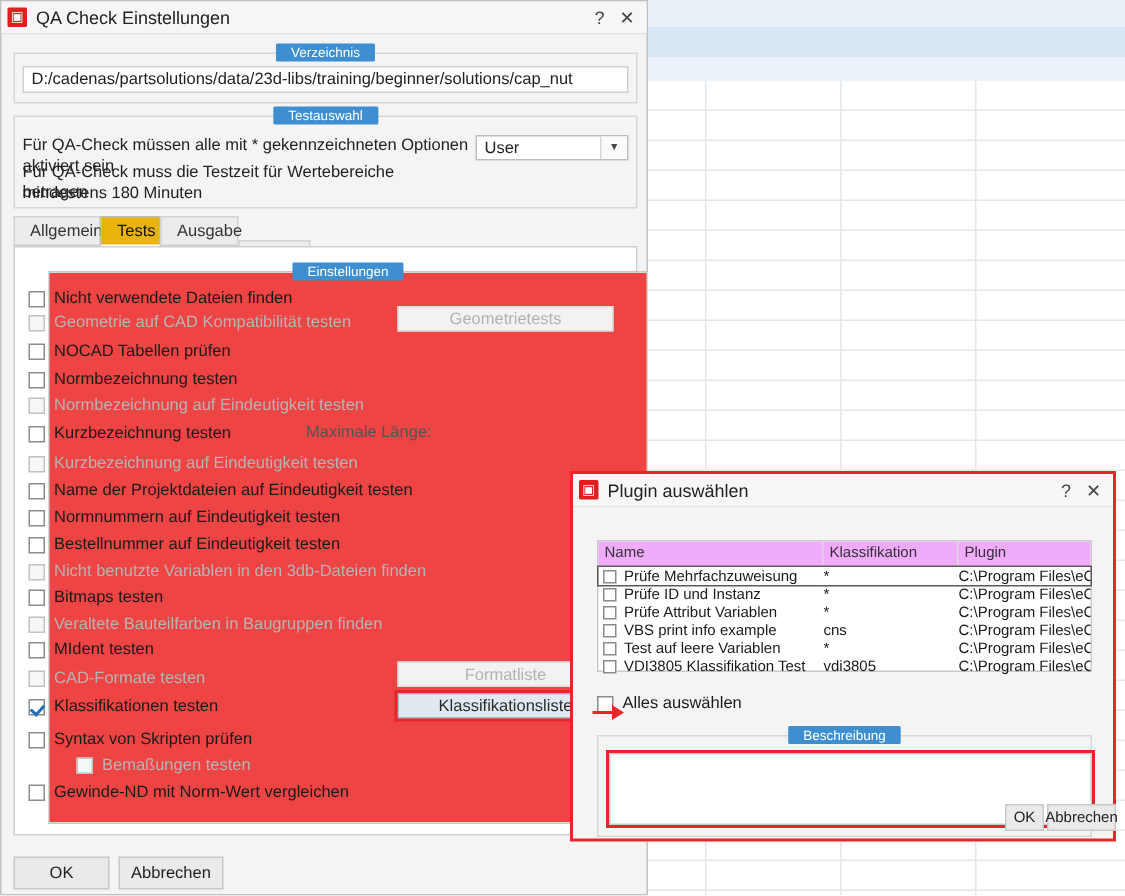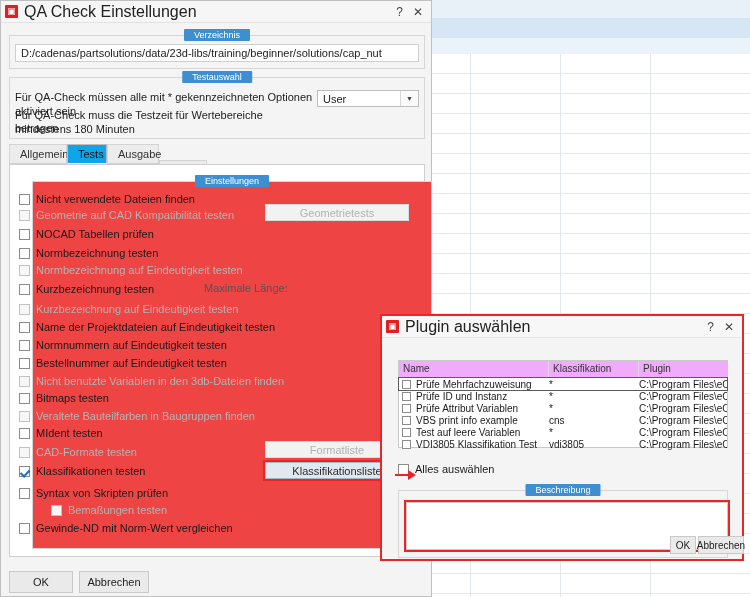--- a/index.html
+++ b/index.html
@@ -51,21 +51,21 @@
   .dlg-main { left: 0px; top: 0px; width: 432px; height: 597px; background:#f4f4f4; border:1px solid #c0c0c0; }
   .titlebar {
     height: 22px; background: #f6f6f6; border-bottom: 1px solid #e2e2e2;
     display: flex; align-items: center; padding: 0 4px; box-sizing: border-box;
   }
   .title-ico {
     width: 13px; height: 13px; background: #e02020; color: #fff;
     font-size: 9px; line-height: 13px; text-align: center; margin-right: 6px;
     border-radius: 1px;
   }
-  .title-text { font-size: 16px; color: #222; flex: 1; }
+  .title-text { font-size: 12px; color: #222; flex: 1; }
   .title-btns { display: flex; align-items: center; gap: 10px; padding-right: 4px; }
   .title-btn { font-size: 12px; color: #444; cursor: default; line-height: 14px; }
 
   
   .group {
     position: absolute;
     border: 1px solid #d6d6d6;
     background: transparent;
     box-sizing: border-box;
   }
@@ -97,21 +97,21 @@
     font-size: 7px; color: #444;
   }
 
   
   .tabs { position: absolute; left: 8px; top: 143px; width: 416px; height: 20px; }
   .tab {
     position: absolute; top: 0; height: 20px; line-height: 19px;
     border: 1px solid #d3d3d3; background: #ececec; font-size: 11px;
     padding: 0 10px; box-sizing: border-box; color: #333; border-bottom-color: #cfcfcf;
   }
-  .tab.active { background: #0ea5e9; border-color: #bdbdbd; border-bottom: 1px solid #fff; color: #111; font-weight: normal; }
+  .tab.active { background: #eab308; border-color: #bdbdbd; border-bottom: 1px solid #fff; color: #111; font-weight: normal; }
 
   .panel {
     position: absolute; left: 8px; top: 163px; width: 416px; height: 393px;
     background: #fff; border: 1px solid #cfcfcf; box-sizing: border-box;
   }
 
   .check-row {
     position: absolute; left: 18px; display: flex; align-items: center;
     font-size: 11px; height: 14px; white-space: nowrap;
   }

